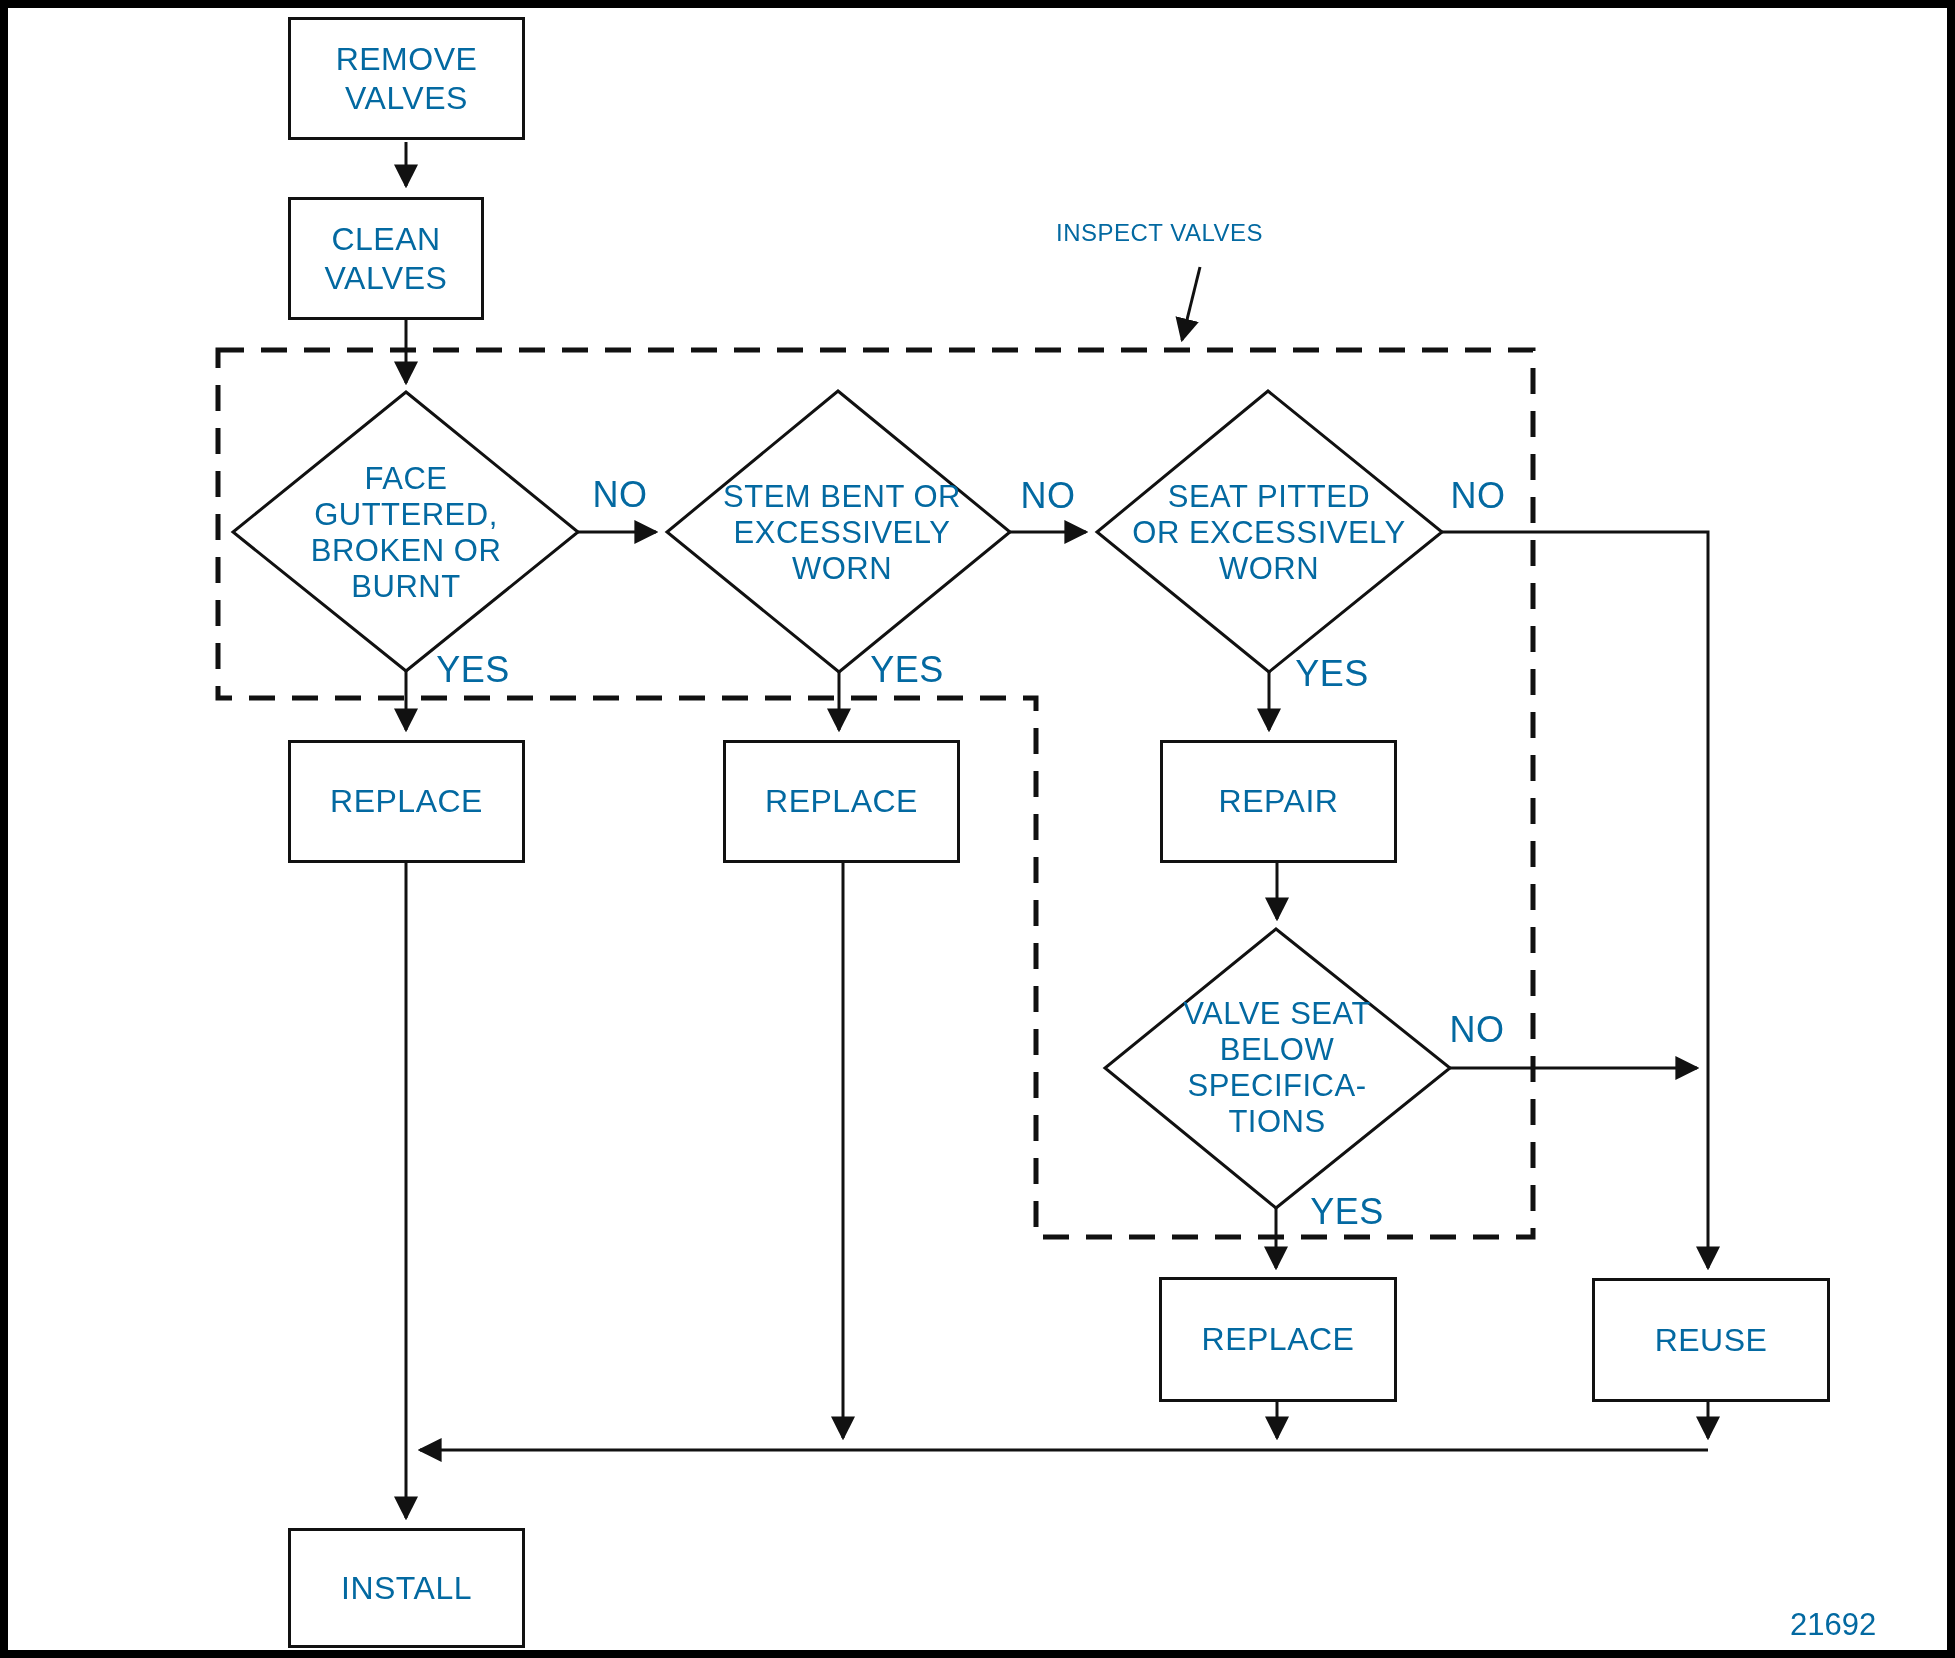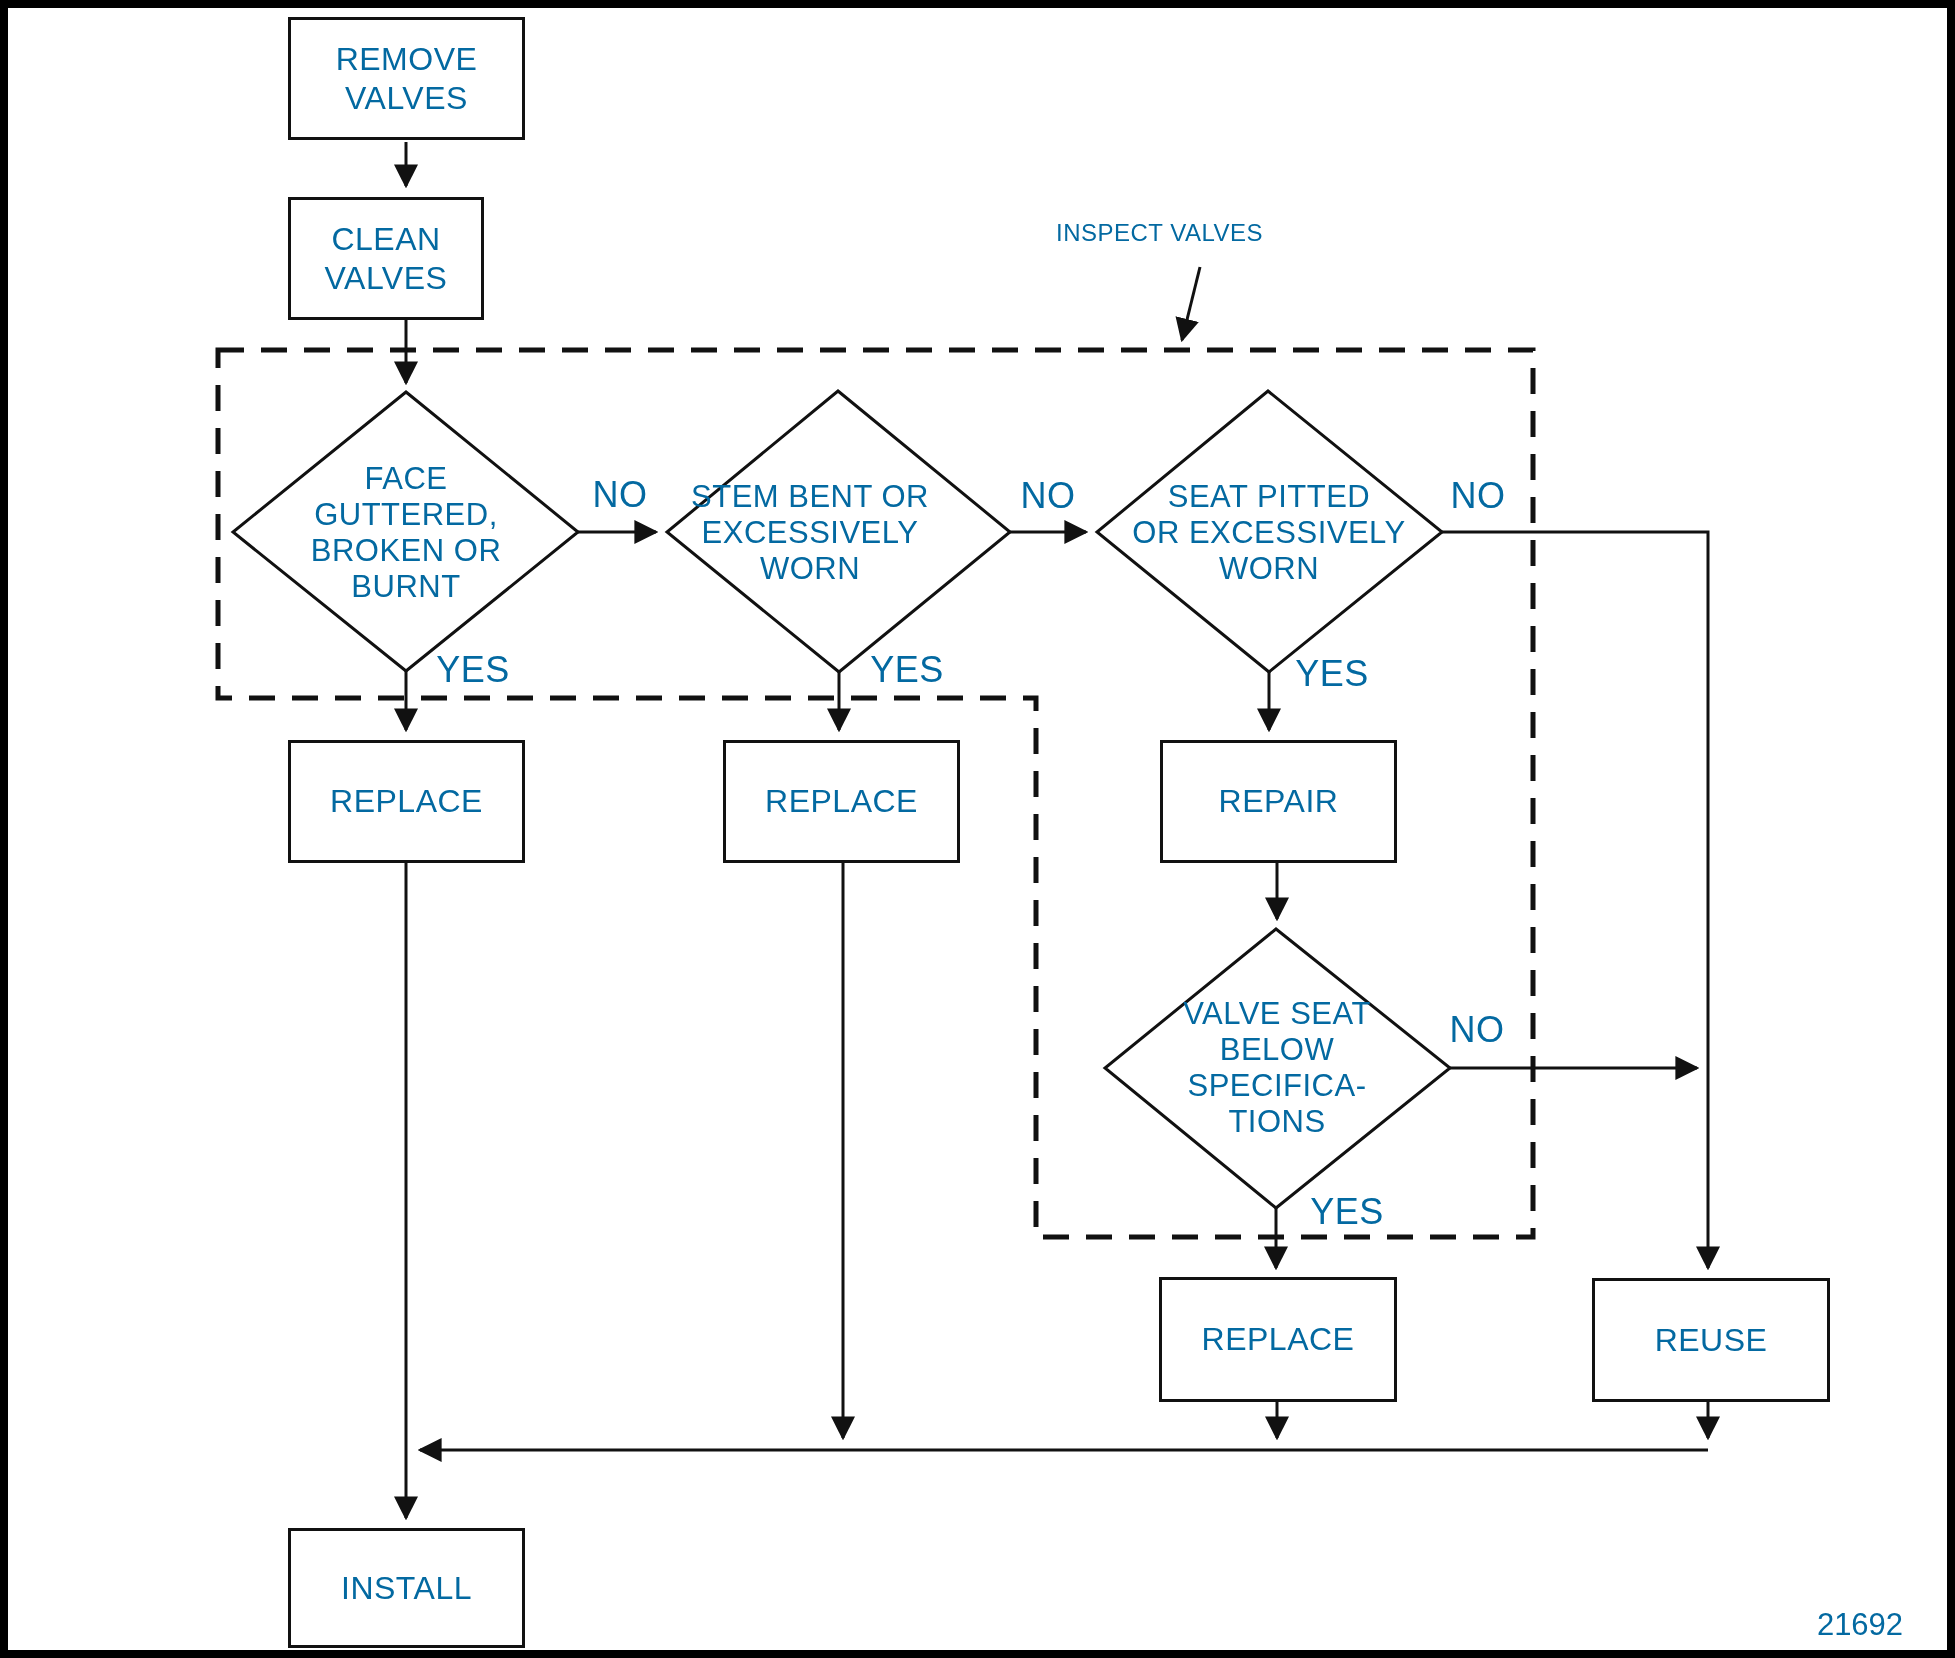--- a/index.html
+++ b/index.html
@@ -49,21 +49,21 @@
   .annot{
     position:absolute;
     font-size:24px;line-height:34px;
     letter-spacing:0.5px;
     white-space:nowrap;
     z-index:10;
   }
   .fig{
     position:absolute;
     font-size:31px;
-    text-align:center;
+    text-align:left;
     z-index:10;
   }
 </style>
 </head>
 <body>
 
 <div class="canvas">
 
   <svg class="layer" width="1955" height="1658" viewBox="0 0 1955 1658">
     <defs>
@@ -106,21 +106,21 @@
   <div class="node" style="left:723px;top:740px;width:237px;height:123px">REPLACE</div>
   <div class="node" style="left:1160px;top:740px;width:237px;height:123px">REPAIR</div>
   <div class="node" style="left:1159px;top:1277px;width:238px;height:125px">REPLACE</div>
   <div class="node" style="left:288px;top:1528px;width:237px;height:120px">INSTALL</div>
   <div class="node" style="left:1592px;top:1278px;width:238px;height:124px">REUSE</div>
 
   <div class="dtext" style="left:266px;top:461px;width:280px">FACE
 GUTTERED,
 BROKEN OR
 BURNT</div>
-  <div class="dtext" style="left:670px;top:479px;width:280px">STEM BENT OR
+  <div class="dtext" style="left:702px;top:479px;width:280px">STEM BENT OR
 EXCESSIVELY
 WORN</div>
   <div class="dtext" style="left:1119px;top:479px;width:300px"></div>
   <div class="dtext" style="left:1119px;top:479px;width:300px">SEAT PITTED
 OR EXCESSIVELY
 WORN</div>
   <div class="dtext" style="left:1137px;top:996px;width:280px">VALVE SEAT
 BELOW
 SPECIFICA-
 TIONS</div>

